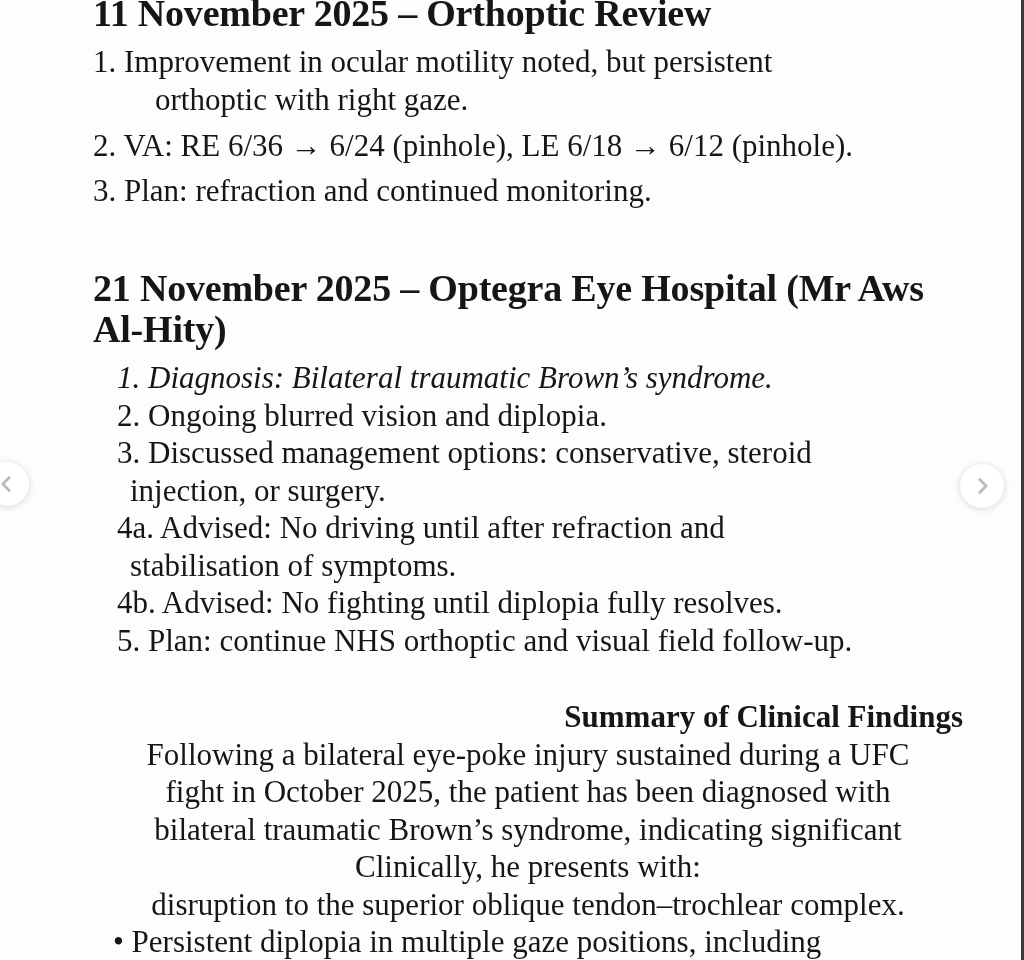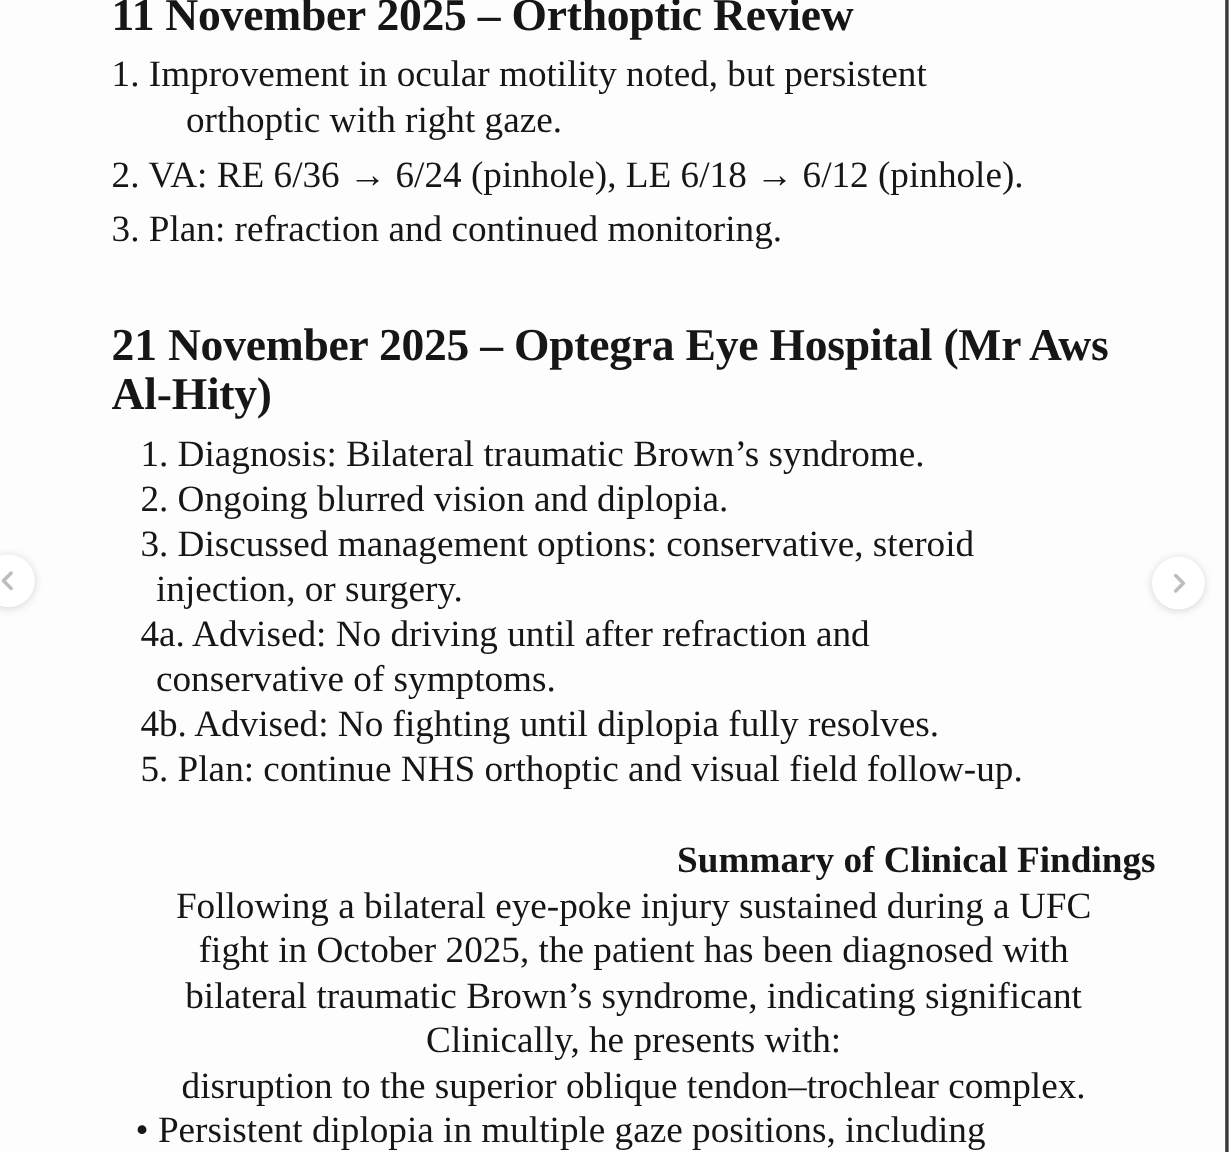--- a/index.html
+++ b/index.html
@@ -84,26 +84,26 @@
       <div class="line" style="padding-left: 0px;">2. VA: RE 6/36 → 6/24 (pinhole), LE 6/18 → 6/12 (pinhole).</div>
     </div>
     <div class="block para b3">
       <div class="line" style="padding-left: 0px;">3. Plan: refraction and continued monitoring.</div>
     </div>
     <div class="block heading-lg b4">
       <div class="line" style="padding-left: 0px;">21 November 2025 – Optegra Eye Hospital (Mr Aws</div>
       <div class="line" style="padding-left: 0px;">Al-Hity)</div>
     </div>
     <div class="block list b5">
-      <div class="line" style="padding-left: 24px;">1. Diagnosis: Bilateral traumatic Brown’s syndrome.</div>
+      <div class="line" style="padding-left: 24px; font-style: italic;">1. Diagnosis: Bilateral traumatic Brown’s syndrome.</div>
       <div class="line" style="padding-left: 24px;">2. Ongoing blurred vision and diplopia.</div>
       <div class="line" style="padding-left: 24px;">3. Discussed management options: conservative, steroid</div>
       <div class="line" style="padding-left: 37px;">injection, or surgery.</div>
       <div class="line" style="padding-left: 24px;">4a. Advised: No driving until after refraction and</div>
-      <div class="line" style="padding-left: 37px;">conservative of symptoms.</div>
+      <div class="line" style="padding-left: 37px;">stabilisation of symptoms.</div>
       <div class="line" style="padding-left: 24px;">4b. Advised: No fighting until diplopia fully resolves.</div>
       <div class="line" style="padding-left: 24px;">5. Plan: continue NHS orthoptic and visual field follow-up.</div>
     </div>
     <div class="block heading-sm b6">
       <div class="line" style="padding-left: 0px;">Summary of Clinical Findings</div>
     </div>
     <div class="block para b7">
       <div class="line" style="padding-left: 0px;">Following a bilateral eye-poke injury sustained during a UFC</div>
       <div class="line" style="padding-left: 0px;">fight in October 2025, the patient has been diagnosed with</div>
       <div class="line" style="padding-left: 0px;">bilateral traumatic Brown’s syndrome, indicating significant</div>

